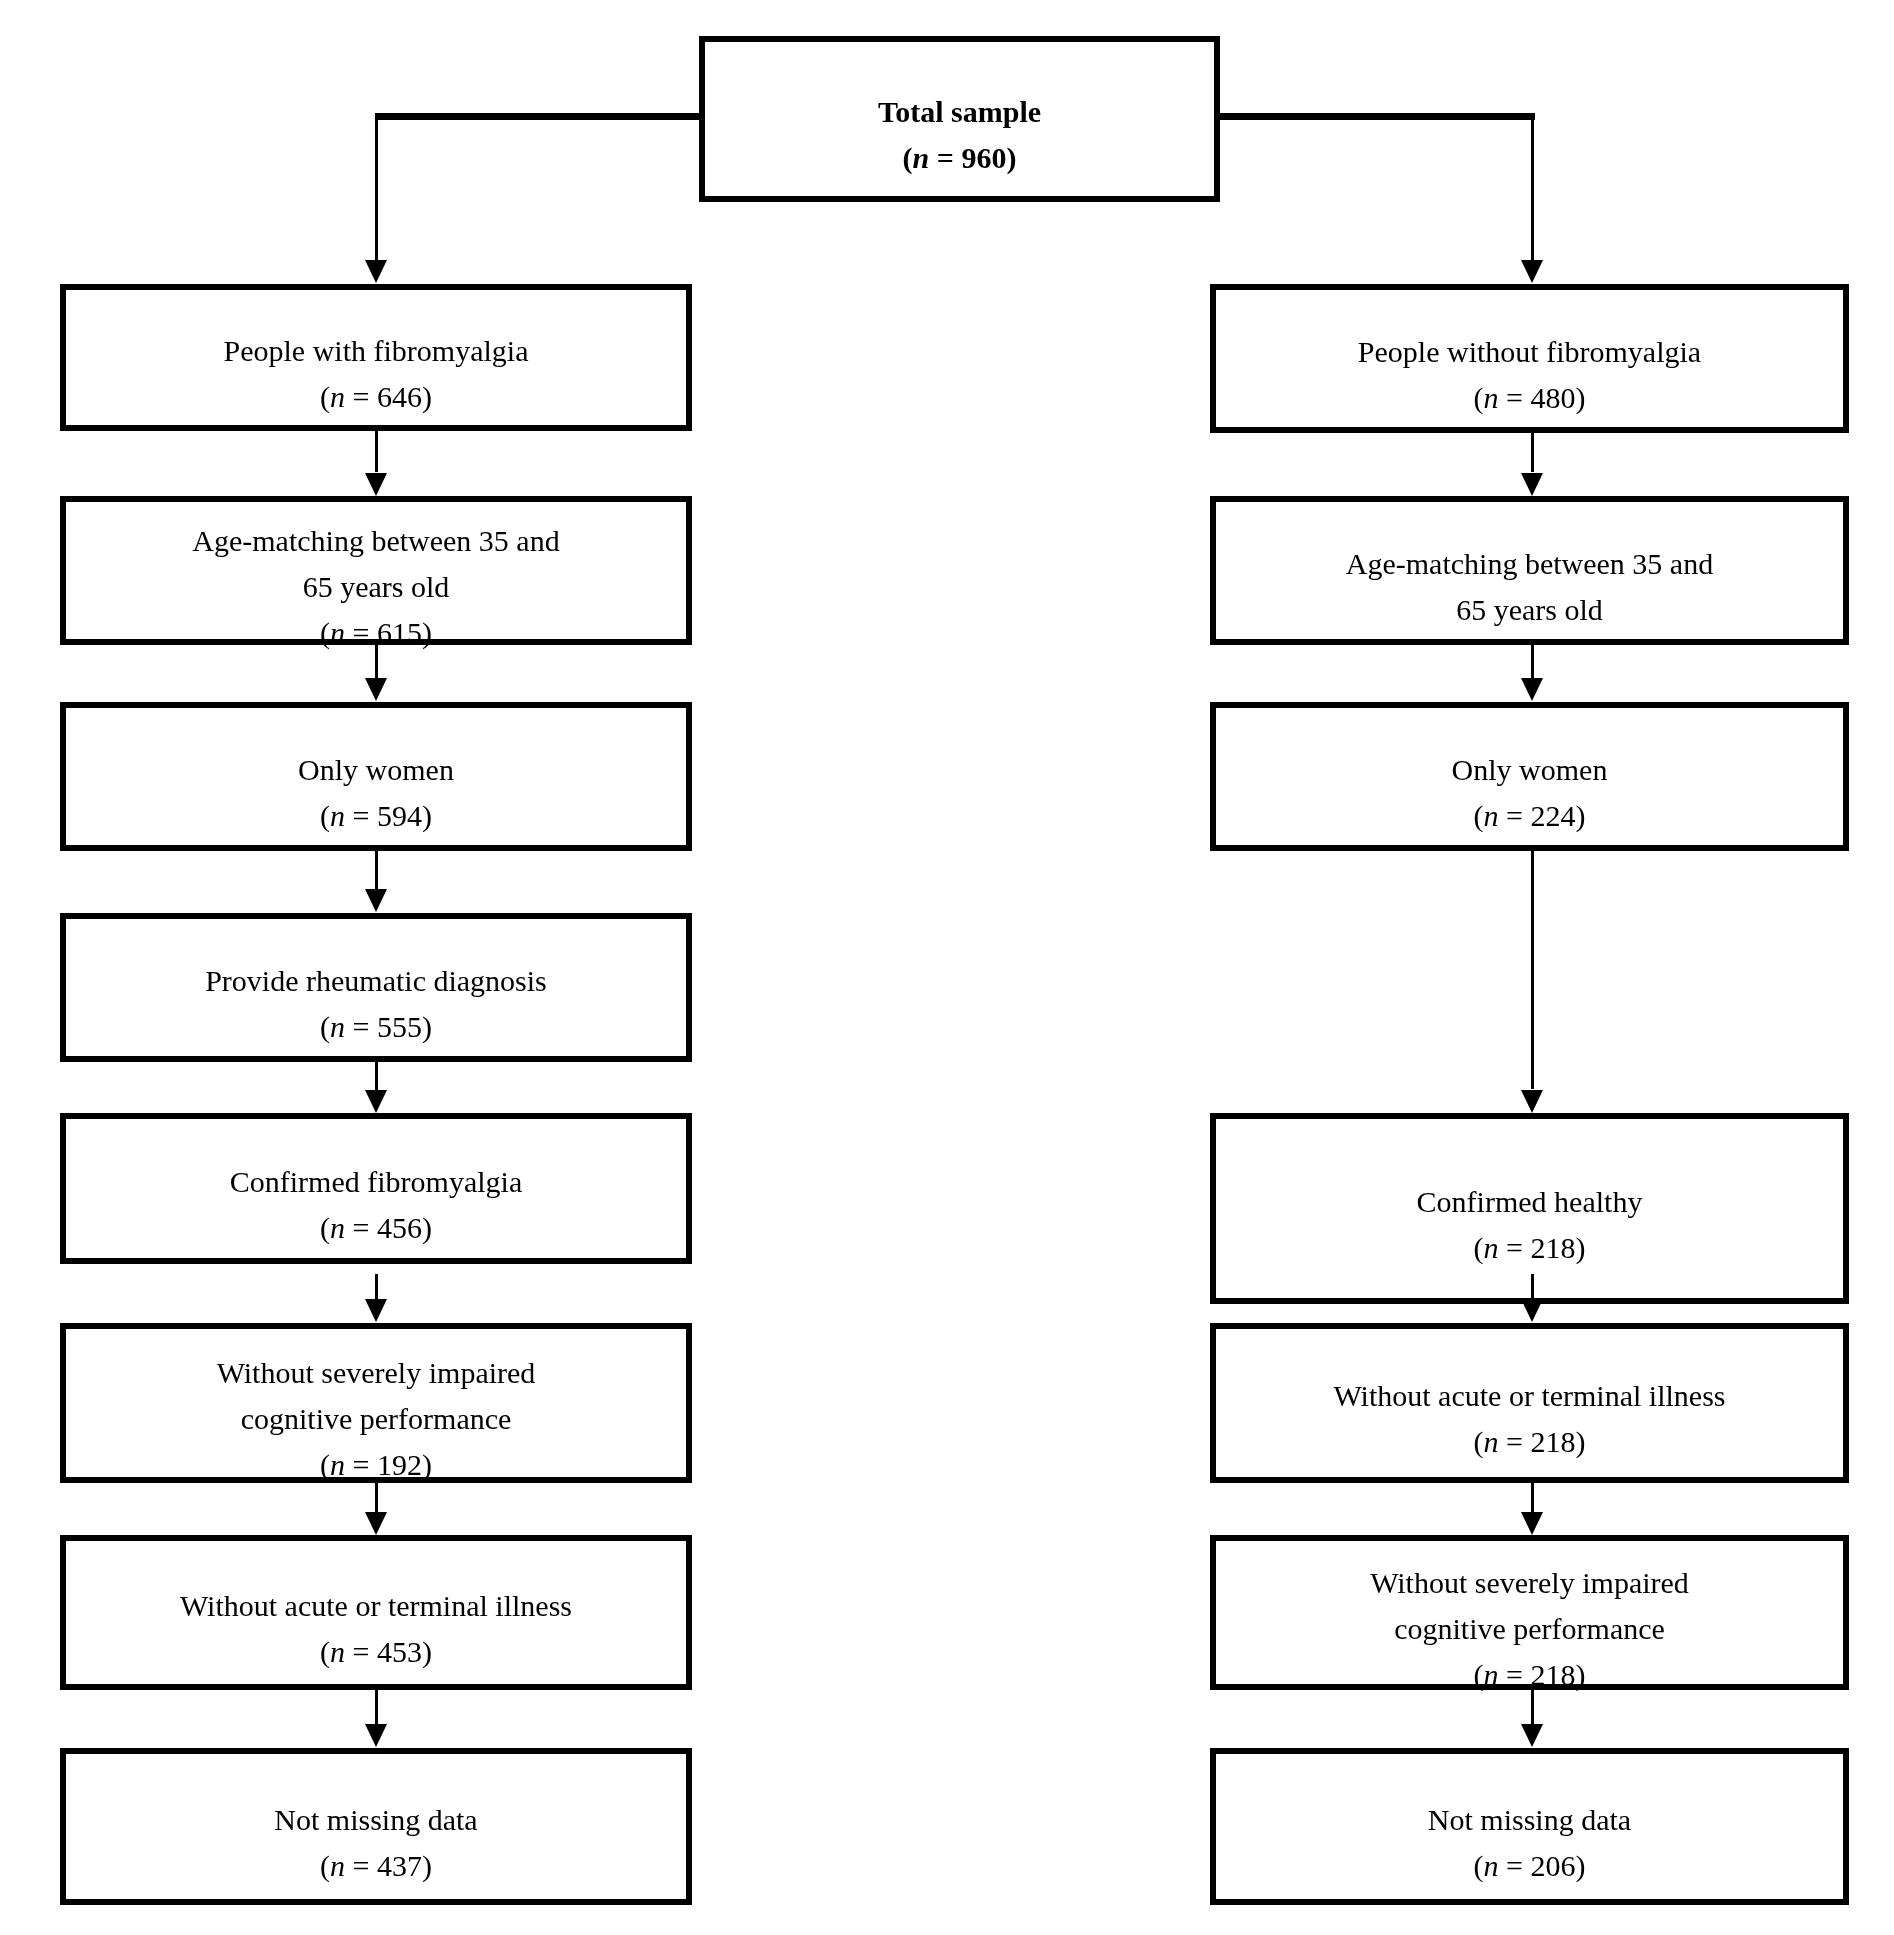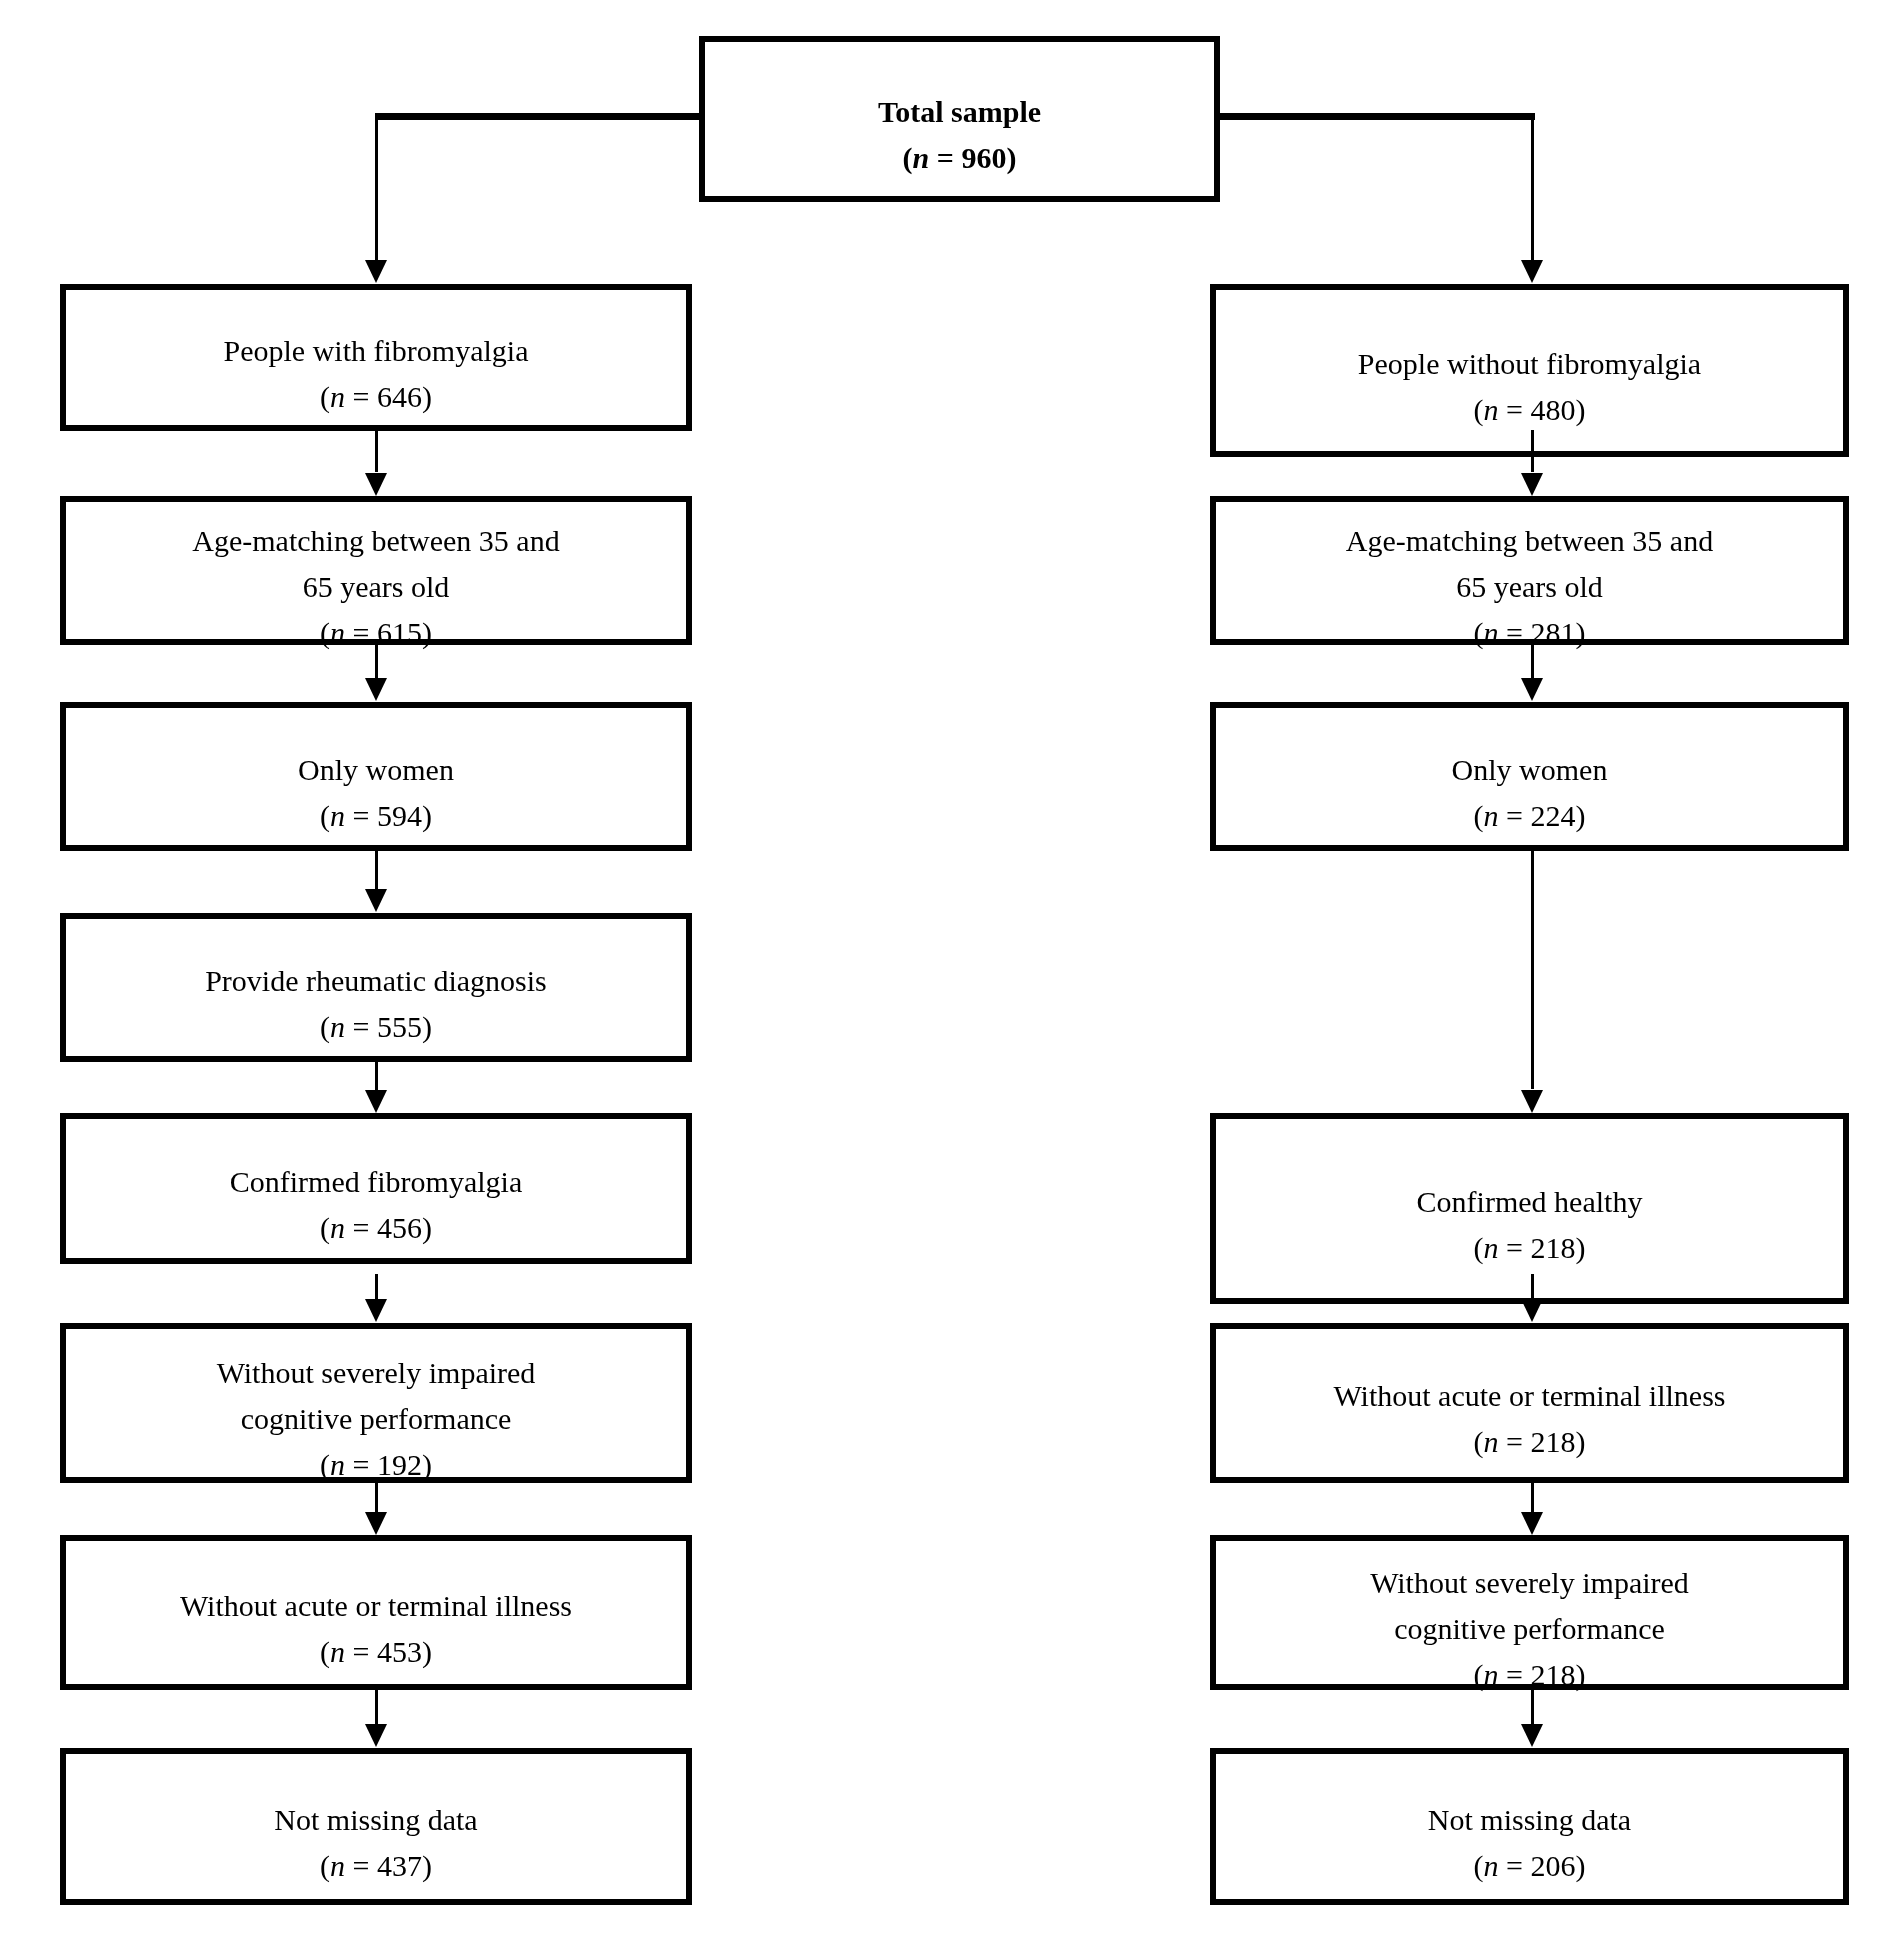--- a/index.html
+++ b/index.html
@@ -86,31 +86,30 @@
   <div class="nline"><span>(</span><span class="it">n</span><span> = </span><span>453</span><span>)</span></div>
     </div>
 </div>
 <div class="box col-left" style="top:1748px;height:157px">
   <div class="lines">
       <div class="label">Not missing data</div>
   <div class="nline"><span>(</span><span class="it">n</span><span> = </span><span>437</span><span>)</span></div>
     </div>
 </div>
 
-<div class="box col-right" style="top:284px;height:173px">
+<div class="box col-right" style="top:284px;height:149px">
   <div class="lines">
       <div class="label">People without fibromyalgia</div>
   <div class="nline"><span>(</span><span class="it">n</span><span> = </span><span>480</span><span>)</span></div>
     </div>
 </div>
 <div class="box col-right" style="top:496px;height:149px">
   <div class="lines">
       <div class="label">Age-matching between 35 and
 65 years old</div>
-  <div class="nline"><span>(</span><span class="it">n</span><span> = </span><span>281</span><span>)</span></div>
     </div>
 </div>
 <div class="box col-right" style="top:702px;height:149px">
   <div class="lines">
       <div class="label">Only women</div>
   <div class="nline"><span>(</span><span class="it">n</span><span> = </span><span>224</span><span>)</span></div>
     </div>
 </div>
 <div class="box col-right" style="top:1113px;height:191px">
   <div class="lines">

